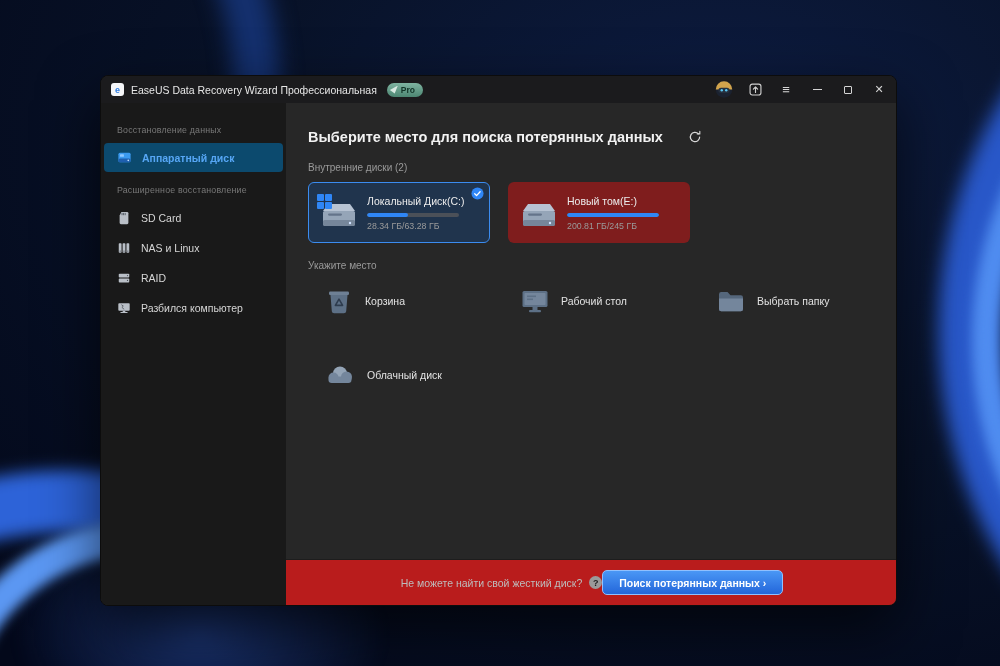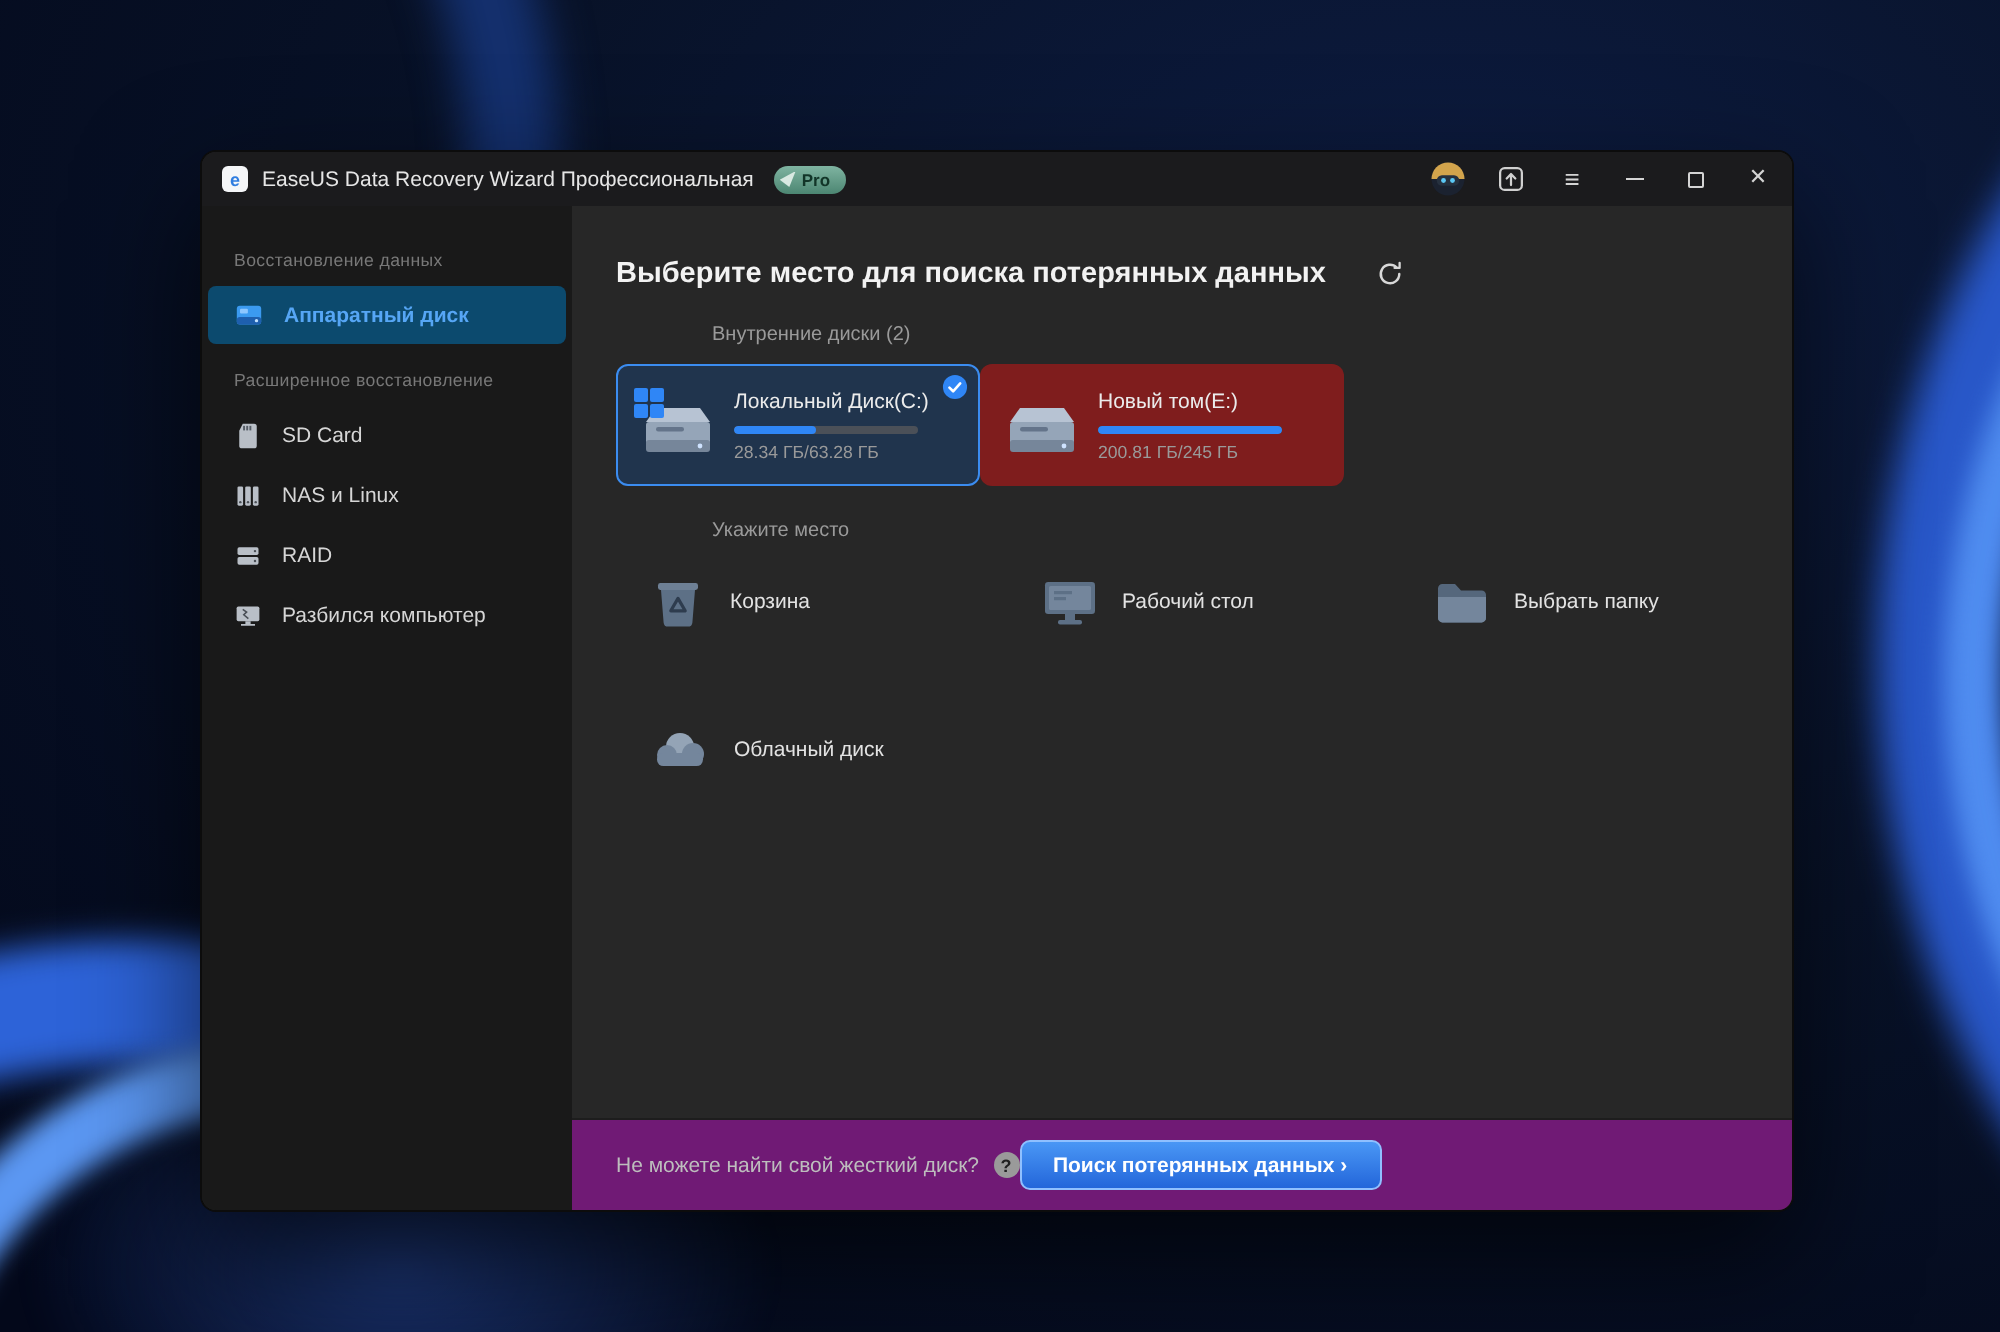--- a/index.html
+++ b/index.html
@@ -55,44 +55,44 @@
     padding:0 13px; font-size:10.5px; color:#d6d6d6; cursor:pointer; }
   .side-item.selected { background:#0c4a6e; color:#56a6f5; font-weight:bold; }
   .side-item svg { flex:0 0 auto; }
 
   
   .main { flex:1; background:#272727; display:flex; flex-direction:column; min-width:0; }
   .main-pad { padding:0 20px 0 22px; }
   .heading-row { margin-top:26px; display:flex; align-items:center; gap:25px; }
   .heading { font-size:14.5px; font-weight:bold; color:#f2f2f2; }
   .refresh { cursor:pointer; display:flex; }
-  .group-label { margin-top:17px; font-size:10px; color:#9a9a9a;margin-left:48px; }
-
-  .cards-row { margin-top:9px; display:flex; }
+  .group-label { margin-top:17px; font-size:10px; color:#9a9a9a; }
+
+  .cards-row { margin-top:9px; display:flex; gap:18px; }
   .disk-card { width:182px; height:61px; border-radius:6px; display:flex; align-items:center;
     padding:0 10px; position:relative; background:#7f1d1d; border:1.5px solid transparent; cursor:pointer; }
   .disk-card.selected { background:#20344d; border-color:#3b8cf0; }
   .drive-wrap { position:relative; width:40px; height:34px; flex:0 0 auto; }
   .win-badge { position:absolute; left:-2px; top:-2px; width:15px; height:15px;
     display:grid; grid-template-columns:7px 7px; grid-template-rows:7px 7px; gap:1px; }
   .win-badge i { background:#2f86f6; border-radius:1px; }
   .disk-info { margin-left:8px; display:flex; flex-direction:column; }
   .disk-name { font-size:10.5px; color:#ebebeb; }
   .bar { width:92px; height:4px; border-radius:2px; background:#4b5058; margin:6px 0 4px; overflow:hidden; }
   .bar-fill { height:100%; border-radius:2px; background:#2f86f6; }
   .disk-usage { font-size:8.8px; color:#9a9a9a; }
   .check { position:absolute; top:4px; right:5px; display:flex; }
 
   .loc-grid { margin:15px 0 0 16px; display:grid; grid-template-columns:repeat(3,196px); row-gap:44px; }
   .loc-item { display:flex; align-items:center; gap:11px; cursor:pointer; }
   .loc-item span { font-size:10.5px; color:#e2e2e2; }
 
   
-  .footer { margin-top:auto; height:46px; flex:0 0 46px; border-top:1px solid #1d1d1d; background:#701a75;
-    display:flex; align-items:center; justify-content:flex-start; padding:0 20px 0 22px; }
+  .footer { margin-top:auto; height:46px; flex:0 0 46px; border-top:1px solid #1d1d1d; background:#b91c1c;
+    display:flex; align-items:center; justify-content:center; padding:0 20px 0 22px; }
   .help { display:flex; align-items:center; gap:7px; font-size:10.5px; color:#bdbdbd; }
   .help-icon { width:13px; height:13px; border-radius:50%; background:#9a9a9a; color:#222;
     font-size:9px; font-weight:bold; display:flex; align-items:center; justify-content:center; cursor:pointer; }
   .scan-btn { width:181px; height:25px; border-radius:5px; border:1px solid #8fc0ff;
     background: linear-gradient(180deg,#4a97f5,#2366da); color:#fff; font-size:10.5px; font-weight:bold;
     font-family:"Liberation Sans", sans-serif; cursor:pointer; }
 </style>
 </head>
 <body>
 

